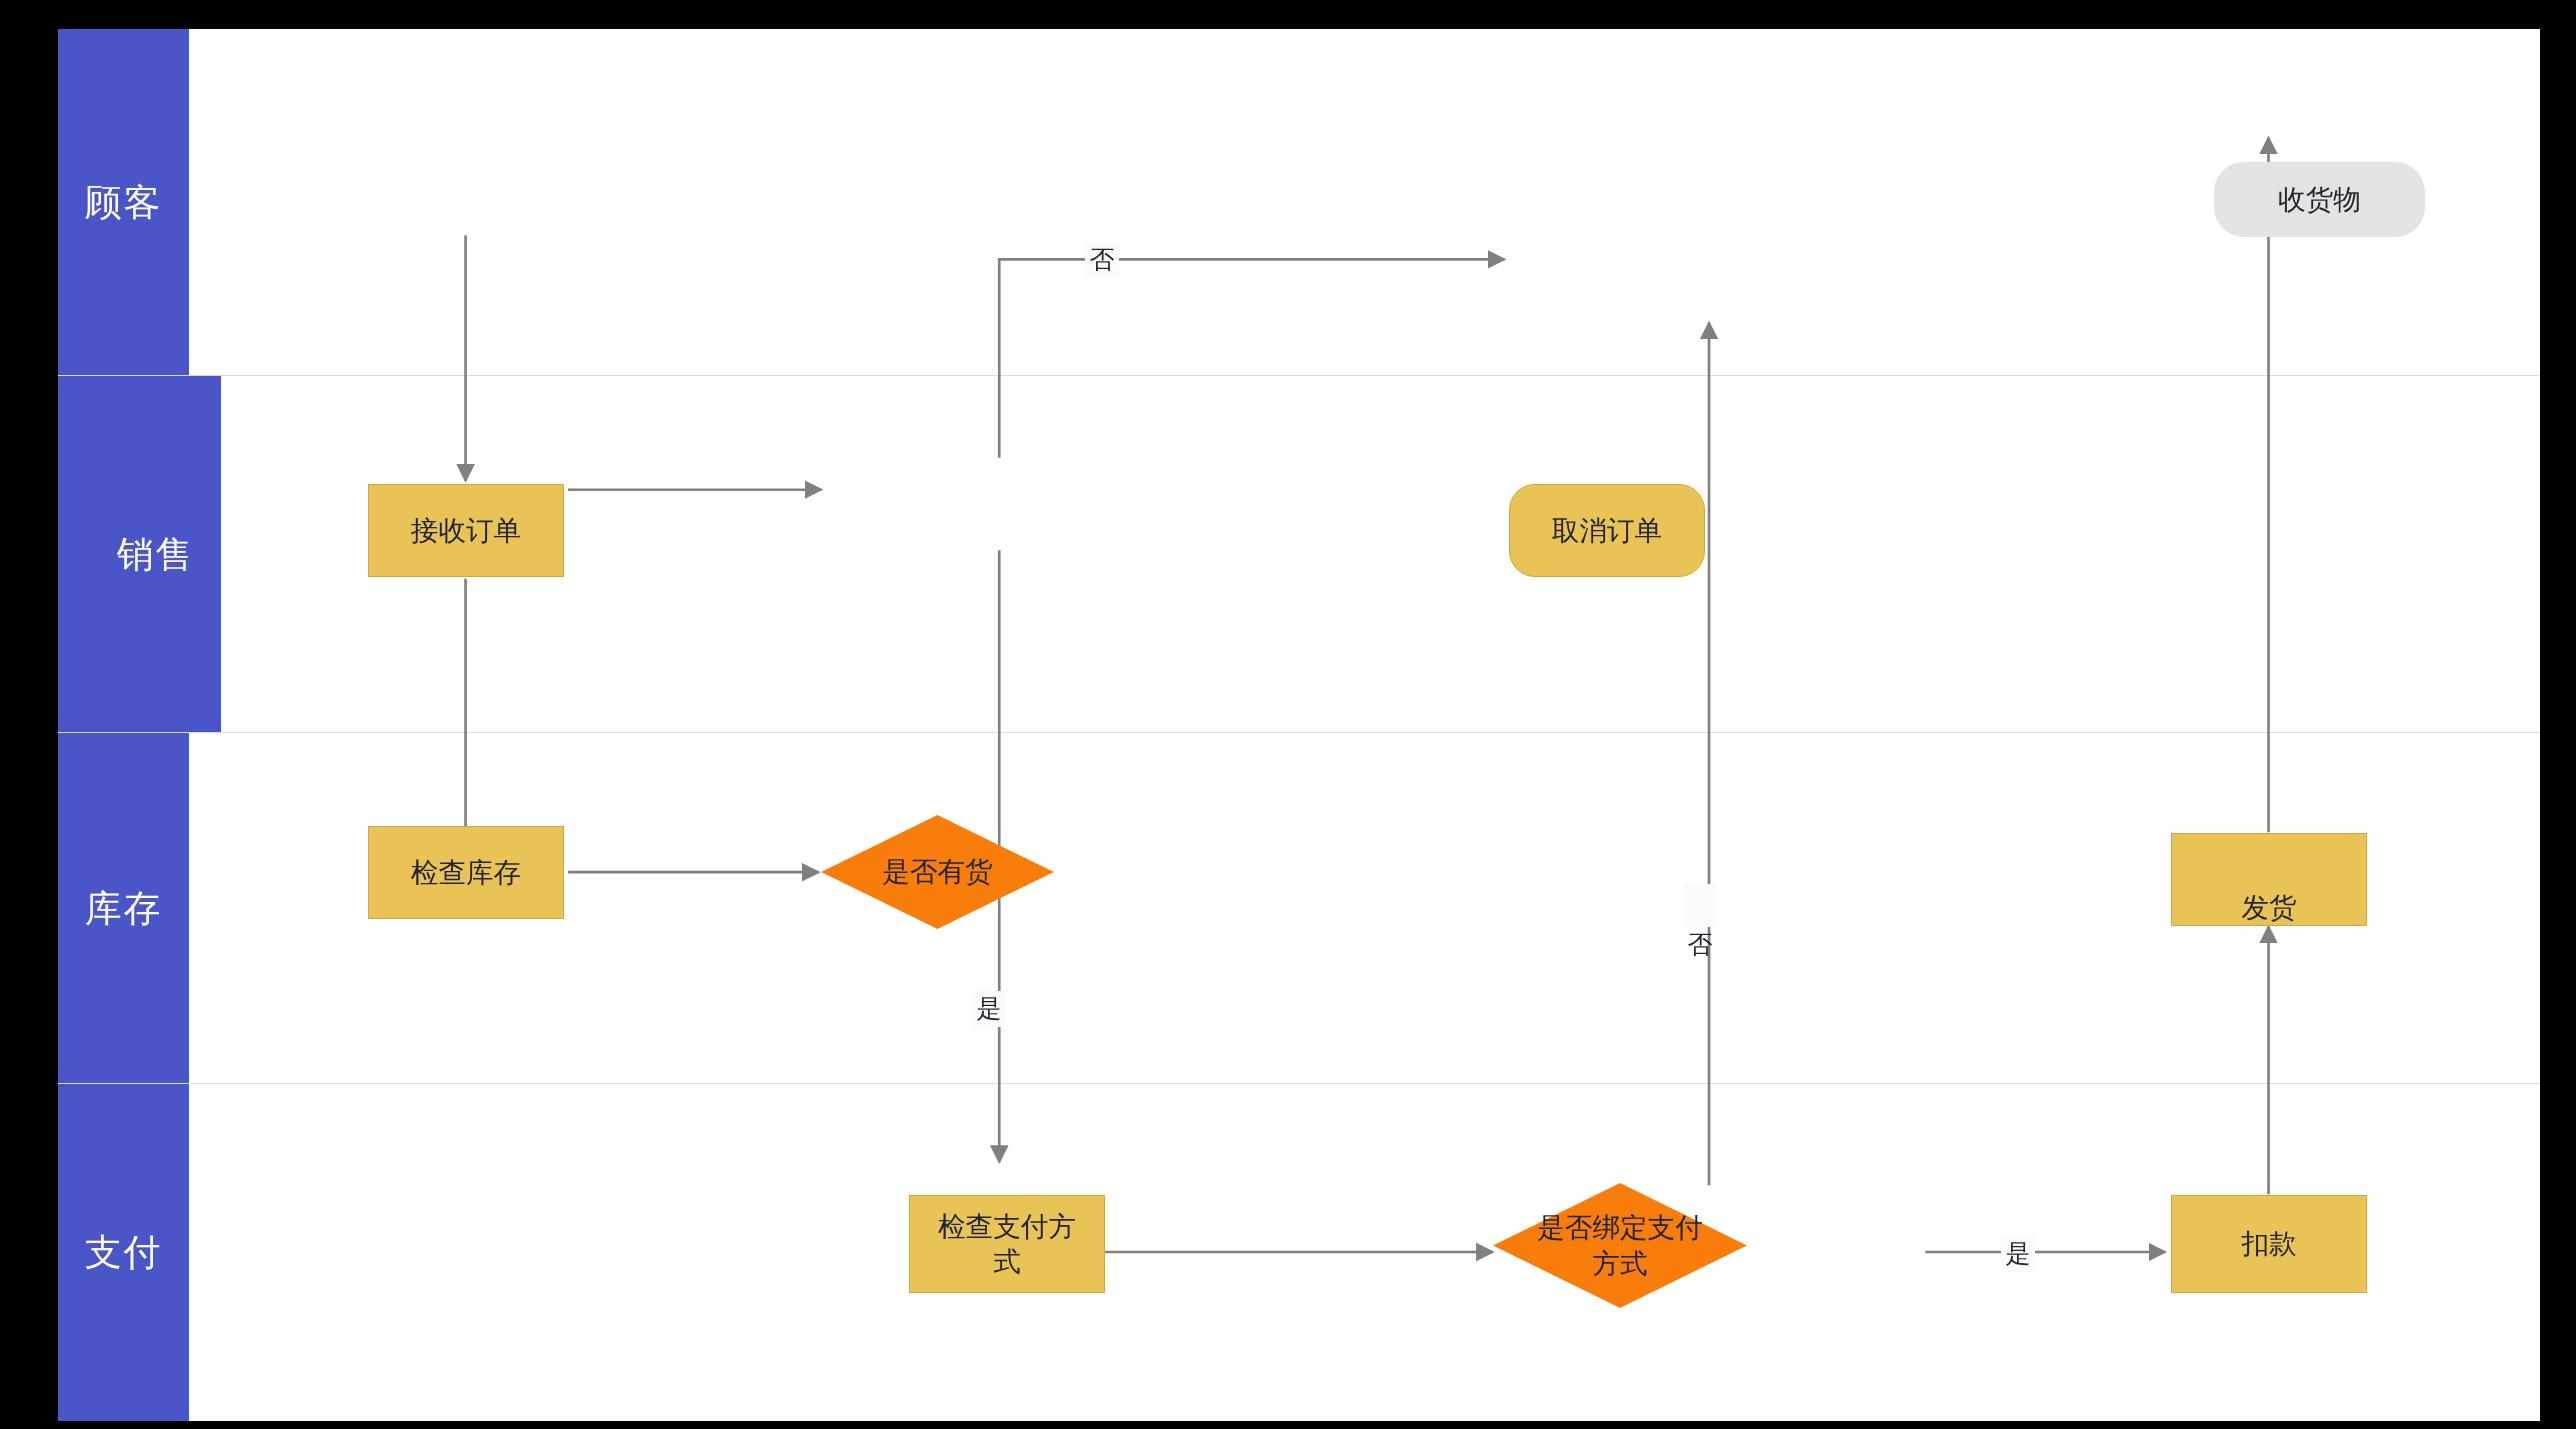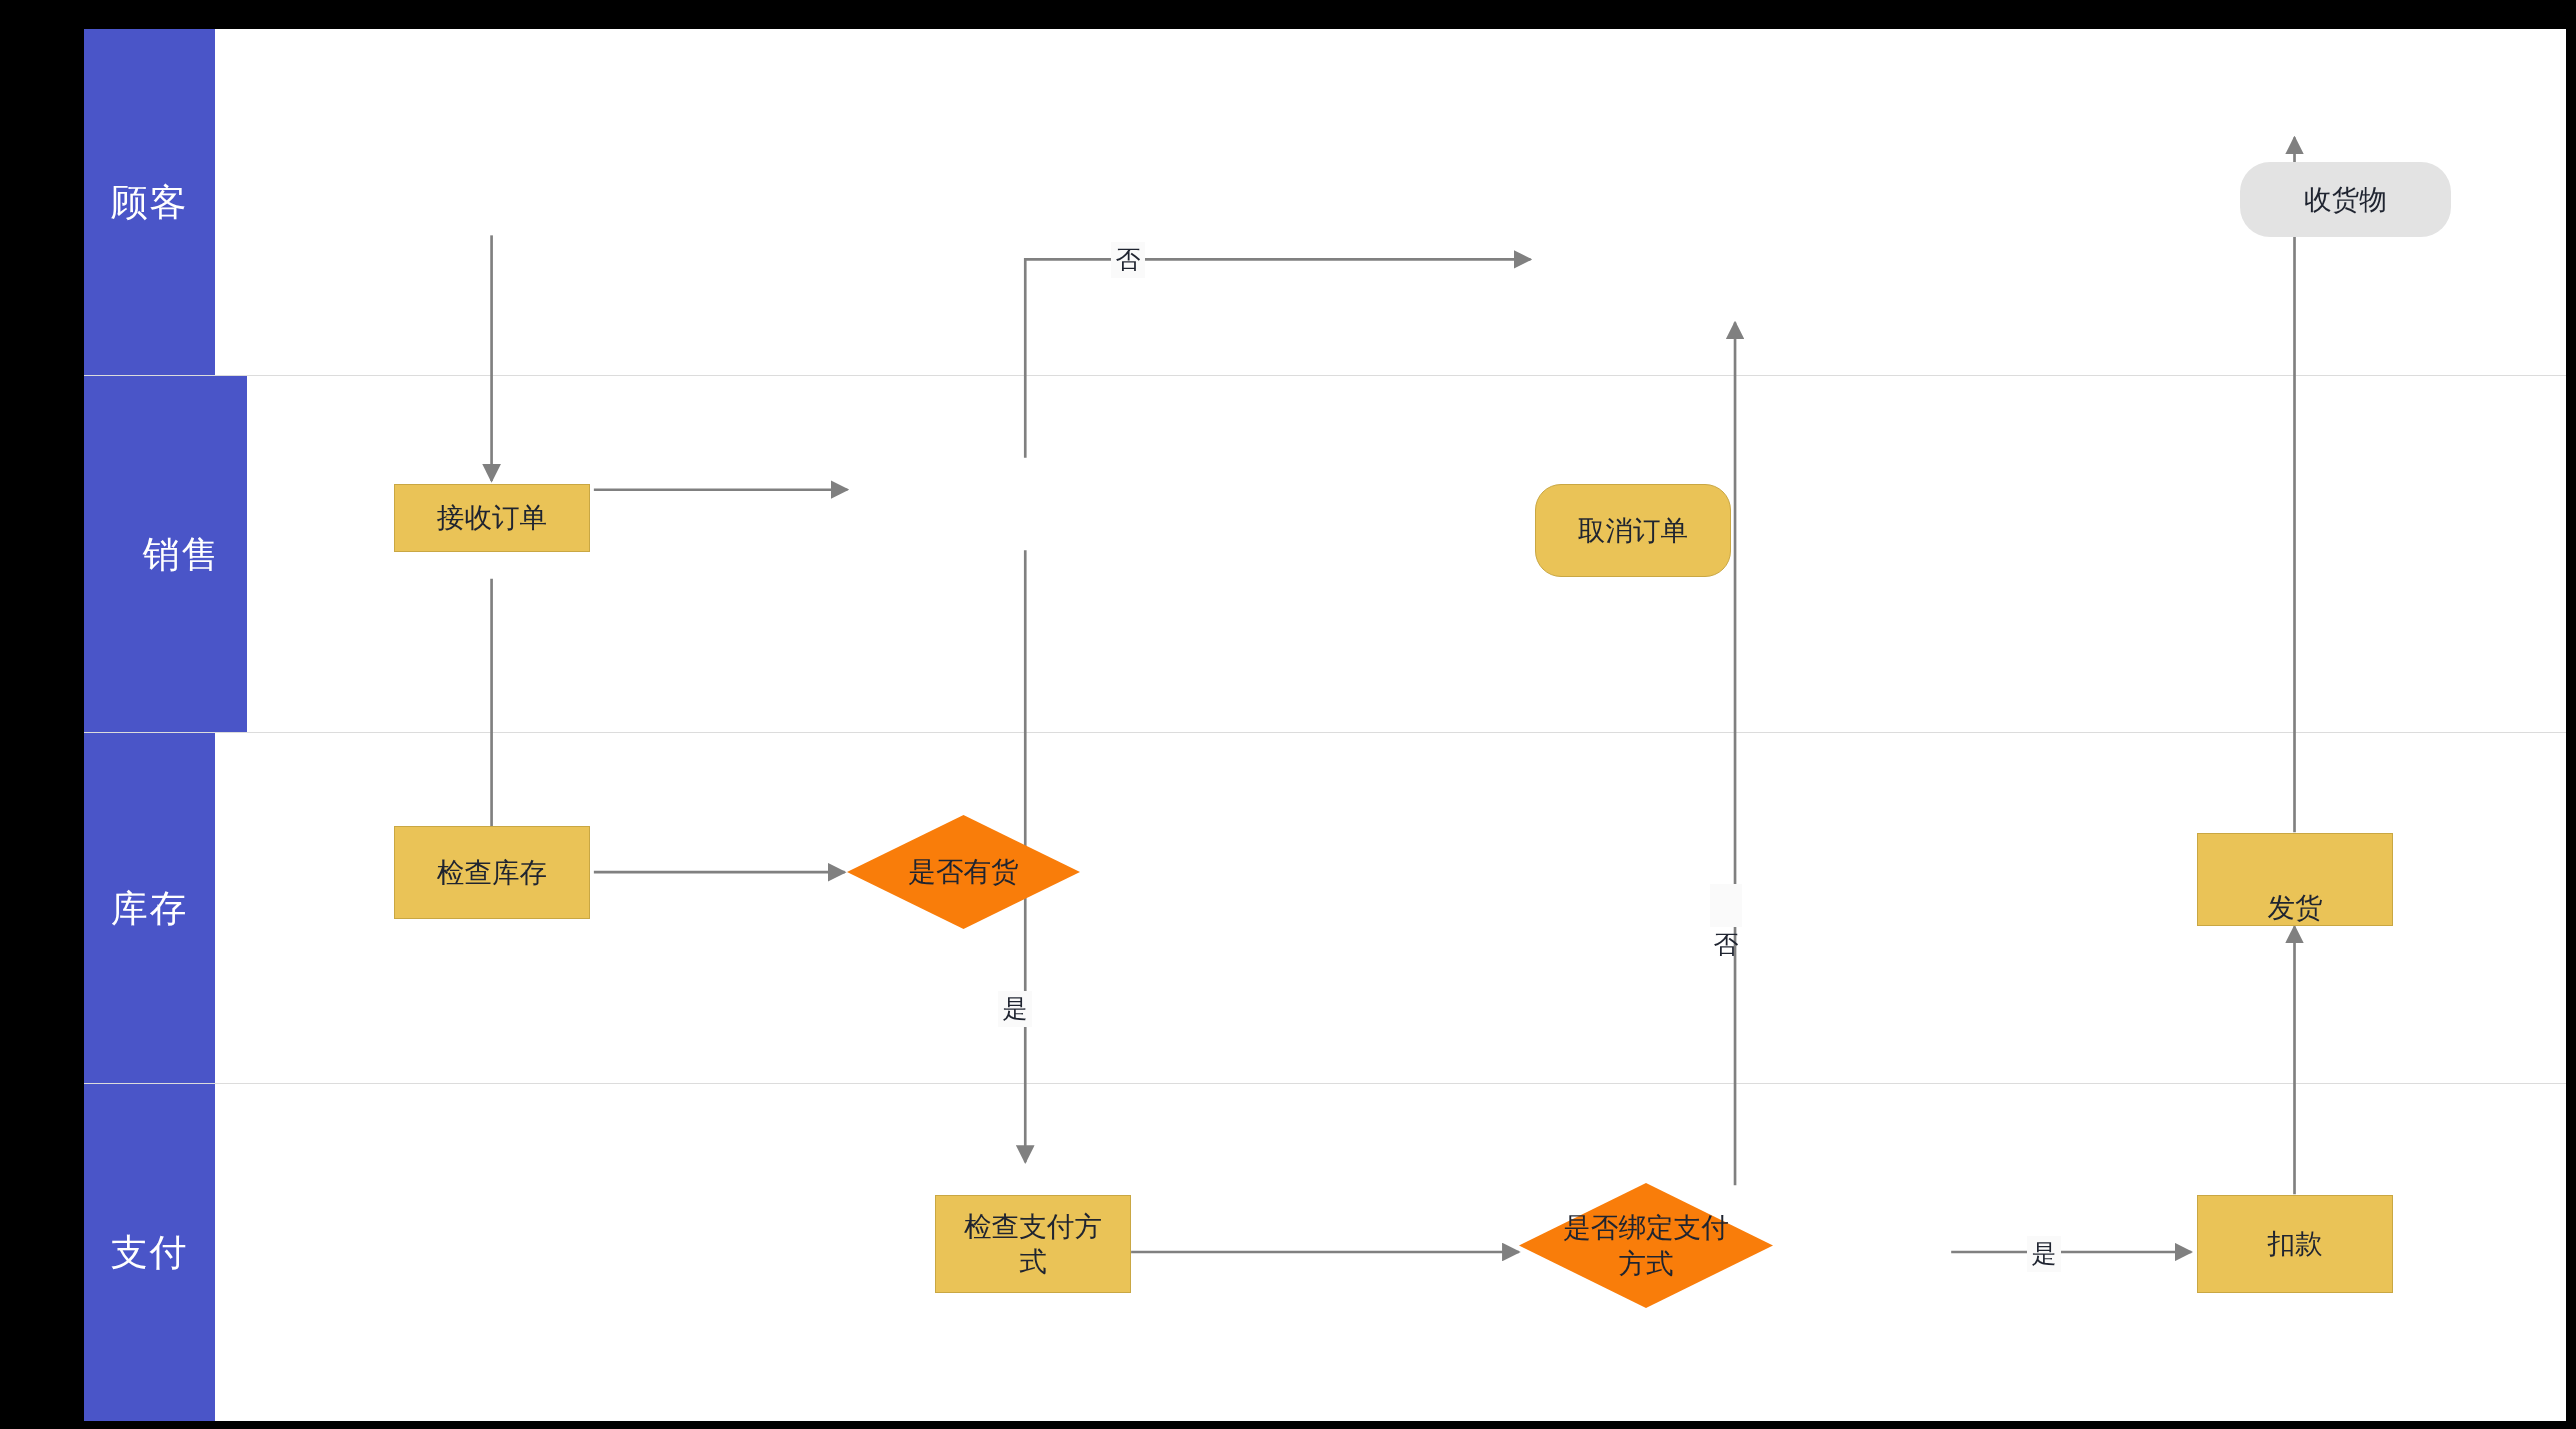--- a/index.html
+++ b/index.html
@@ -4,21 +4,20 @@
 <style>
   html,body{margin:0;padding:0;background:#000;}
   body{width:2576px;height:1429px;font-family:"Liberation Sans","DejaVu Sans",sans-serif;overflow:hidden;}
 
   #canvas{
     position:absolute;
     left:58px; top:29px;
     width:2482px; height:1392px;
     background:#ffffff;
     overflow:hidden;
-    margin-left:26px;
   }
 
   
   .lane-band{
     position:absolute;
     left:0;
     width:131px;
     background:#4a55c8;
     display:flex;
     align-items:center;
@@ -150,21 +149,21 @@
       </marker>
     </defs>
     <path d="M 573,948 L 855,948" stroke="#808080" stroke-width="3" fill="none" marker-end="url(#arrow2)"></path>
   </svg>
 
 
   <div class="node terminator" style="left:2156px; top:133px; width:211px; height:75px;">
     <span>收货物</span>
   </div>
 
-  <div class="node process" style="left:310px; top:455px; width:196px; height:68px;">
+  <div class="node process" style="left:310px; top:455px; width:196px; height:93px;">
     <span>接收订单</span>
   </div>
 
   <div class="node process" style="left:1451px; top:455px; width:196px; height:93px;border-radius:26px;">
     <span>取消订单</span>
   </div>
 
   <div class="node process" style="left:310px; top:797px; width:196px; height:93px;">
     <span>检查库存</span>
   </div>

